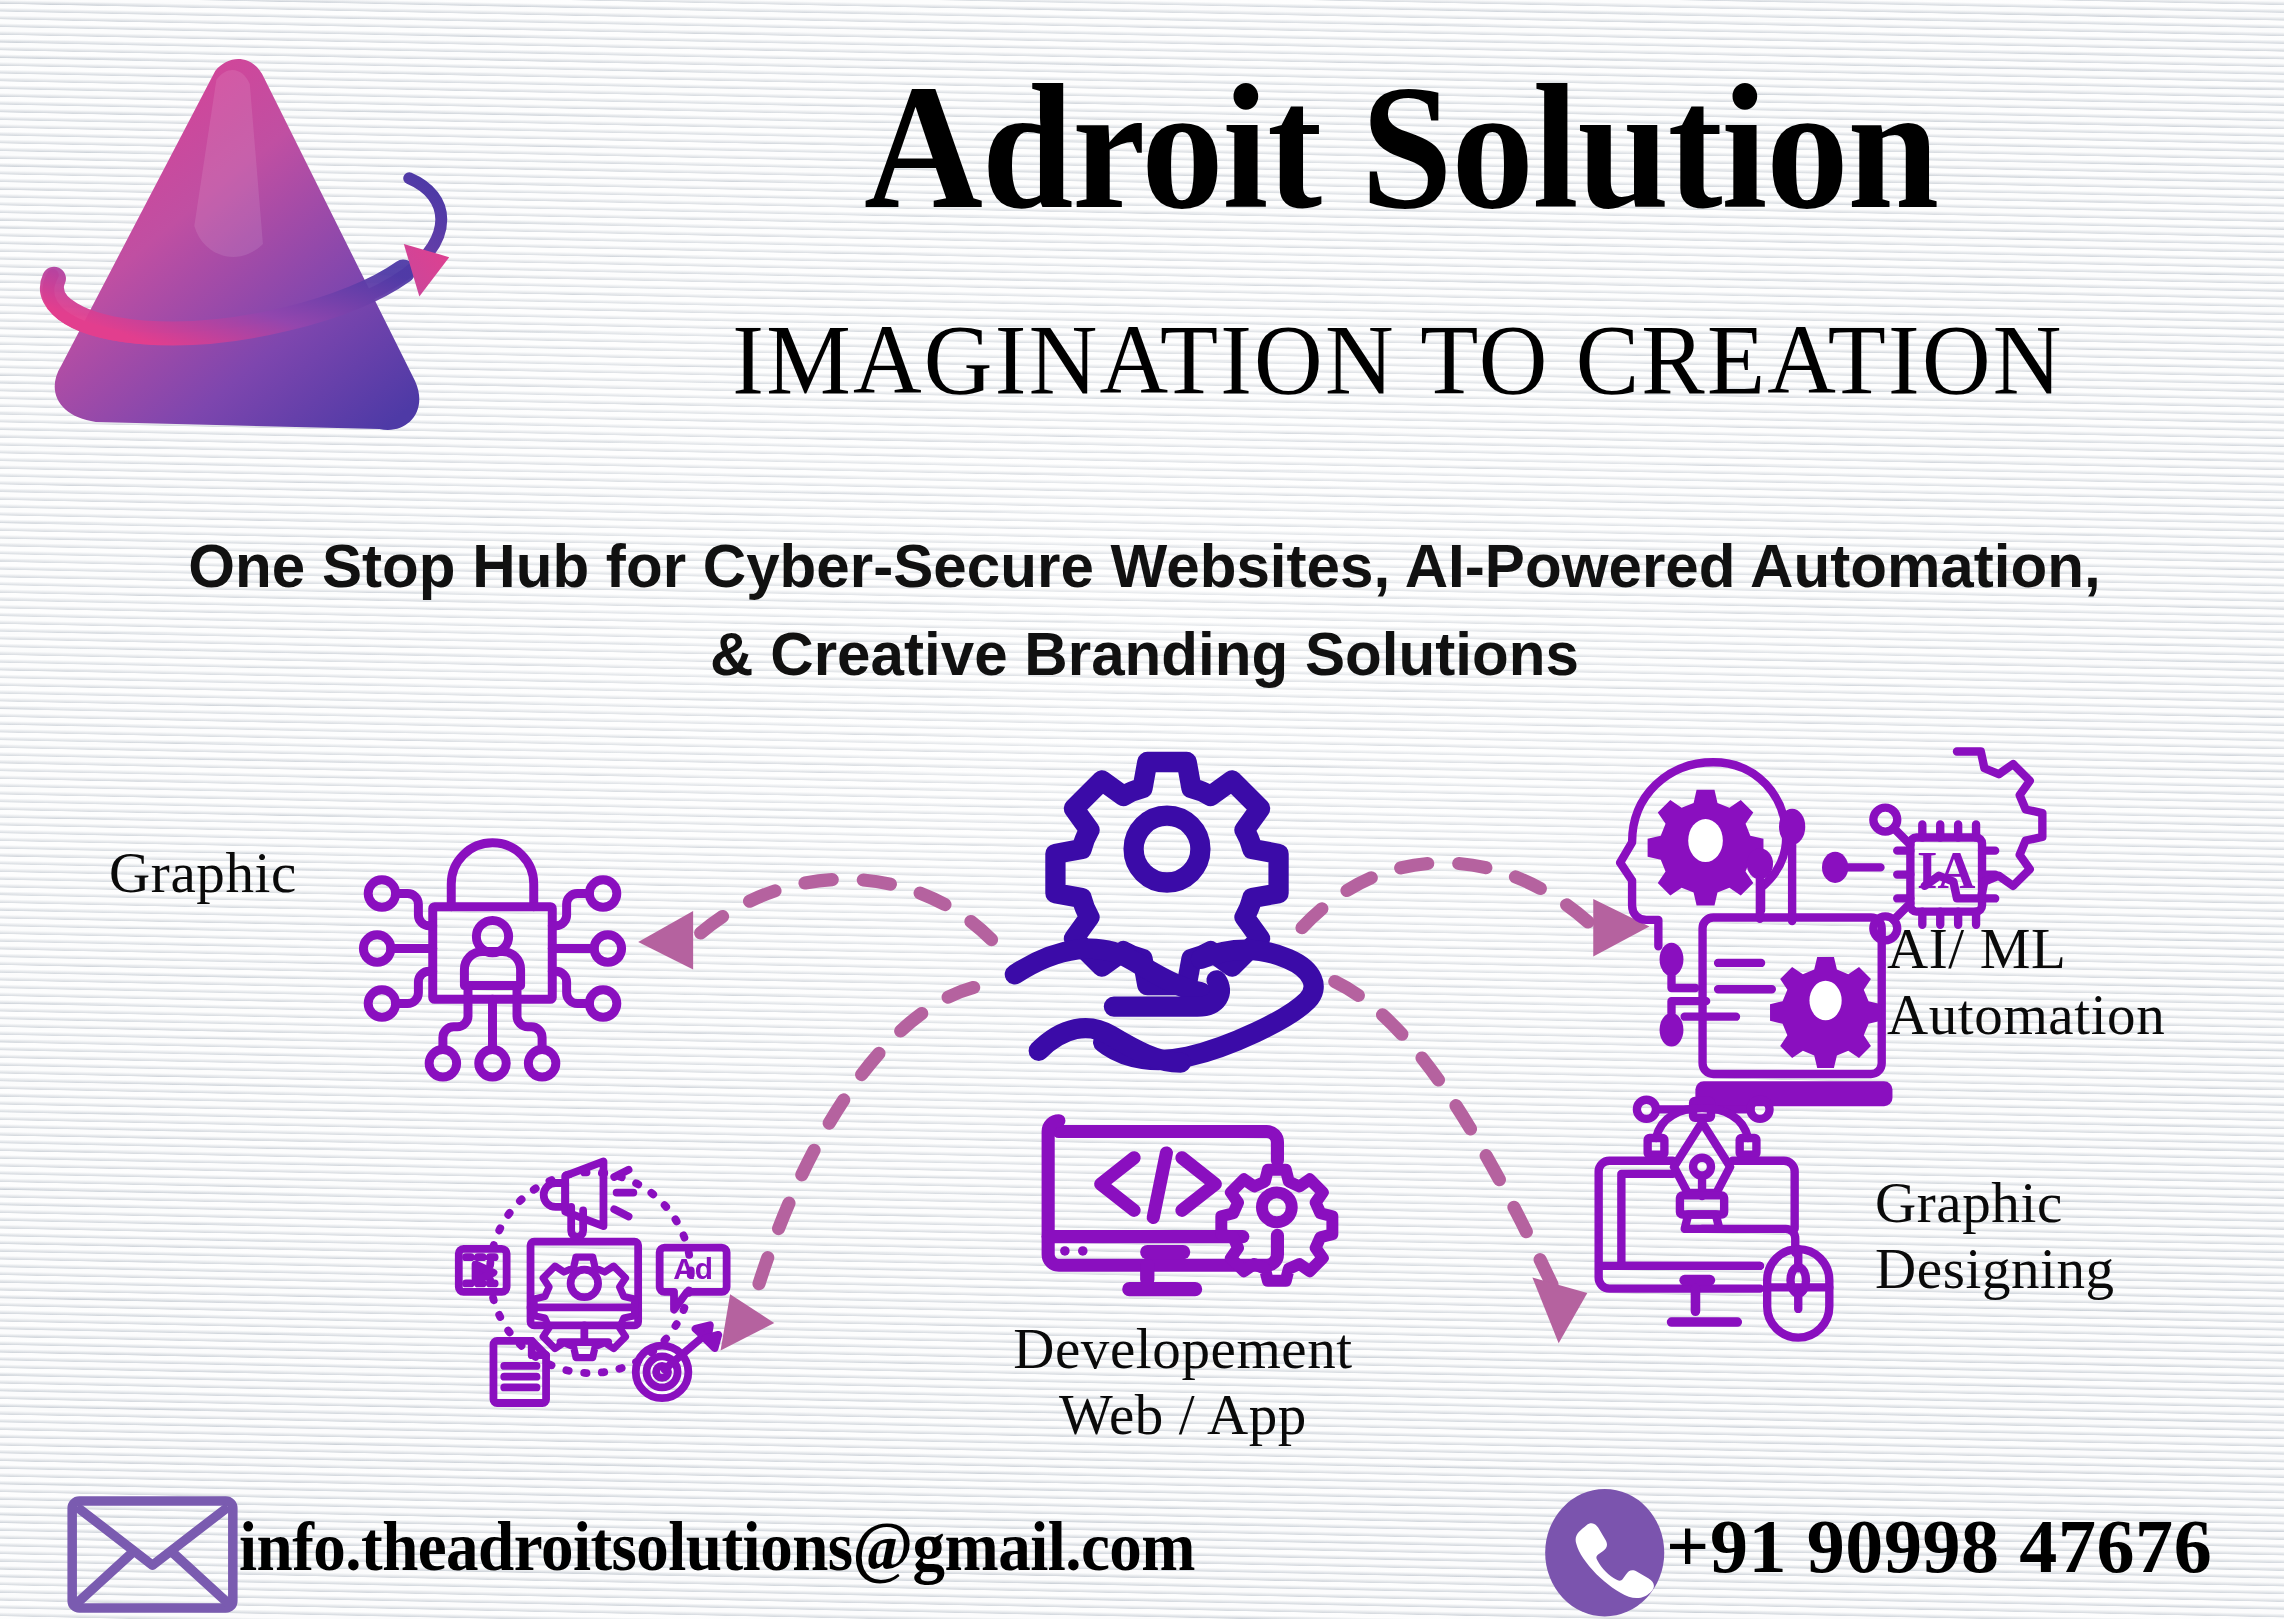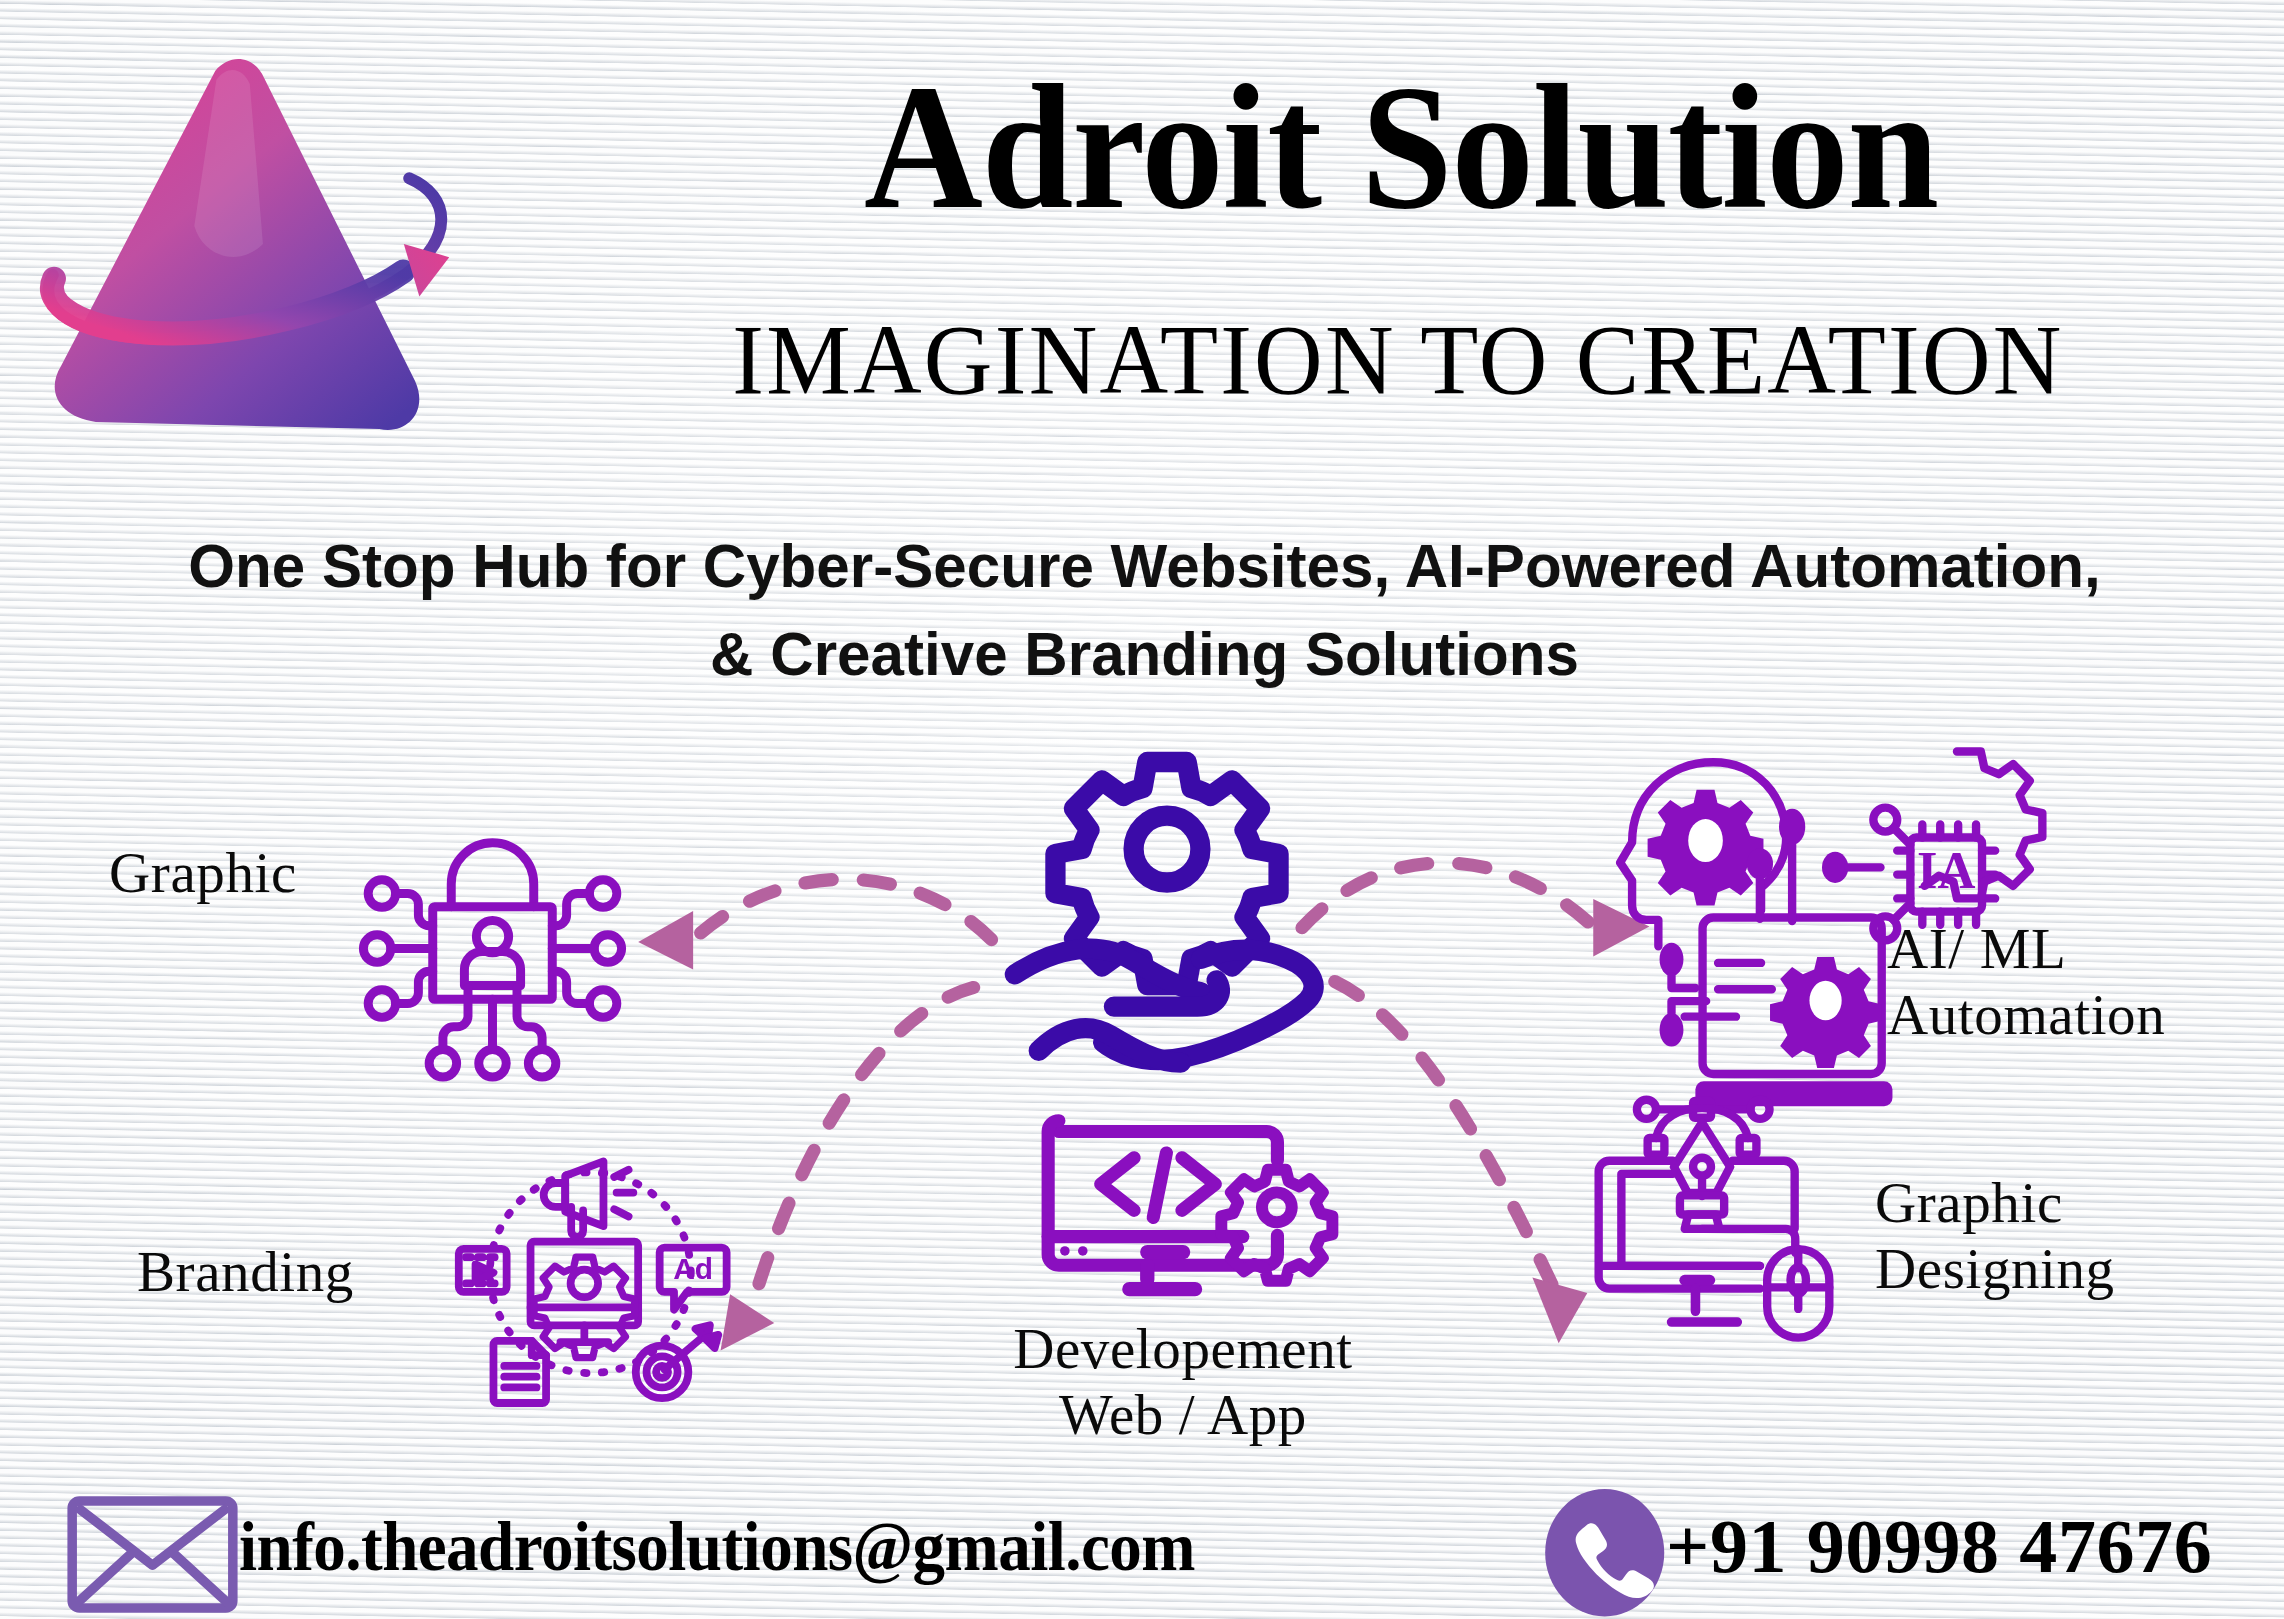--- a/index.html
+++ b/index.html
@@ -295,23 +295,20 @@
         <circle cx="348" cy="408" r="44"></circle>
         <circle cx="348" cy="408" r="26"></circle>
         <circle cx="348" cy="408" r="10"></circle>
         <path d="M352 404 L420 346"></path>
         <path d="M404 336 l24 -6 l-4 24 Z" fill="#8A0FBF"></path>
         <path d="M420 352 l22 -6 l-6 22 Z" fill="#8A0FBF"></path>
       </g>
       <text x="400" y="252" font-family="Liberation Sans, sans-serif" font-size="50" font-weight="700" fill="#8A0FBF" text-anchor="middle">Ad</text>
     </svg>
   </div>
-  <div class="abs svc-label" id="label-branding">
-    <div>Branding</div>
-  </div>
 
   <div class="abs" id="icon-web">
     <svg viewBox="0 0 510 345" width="305" height="206">
       <g fill="none" stroke="#8A0FBF" stroke-width="22" stroke-linecap="round" stroke-linejoin="round">
         <path d="M48 36 h348 a18 18 0 0 1 18 18 v30"></path>
         <path d="M414 210 v32 a18 18 0 0 1 -18 18 h-348 a18 18 0 0 1 -18 -18 v-206 a18 18 0 0 1 18 -18"></path>
         <path d="M30 212 h326"></path>
 
         <path d="M174 80 L118 124 L174 168"></path>
         <path d="M254 80 L310 124 L254 168"></path>

